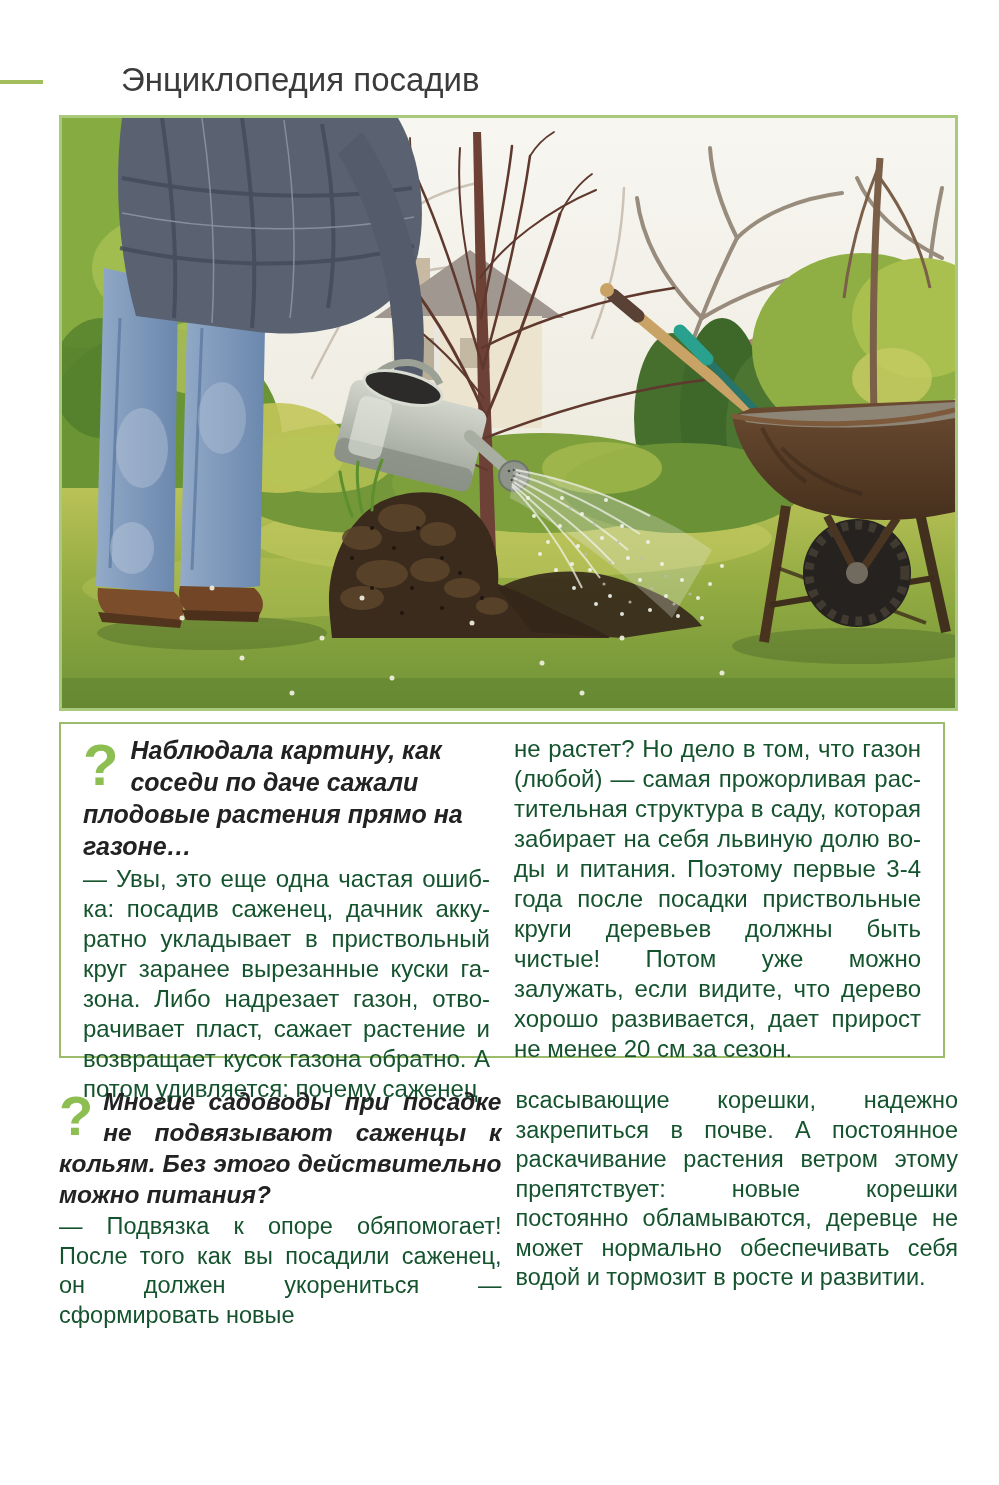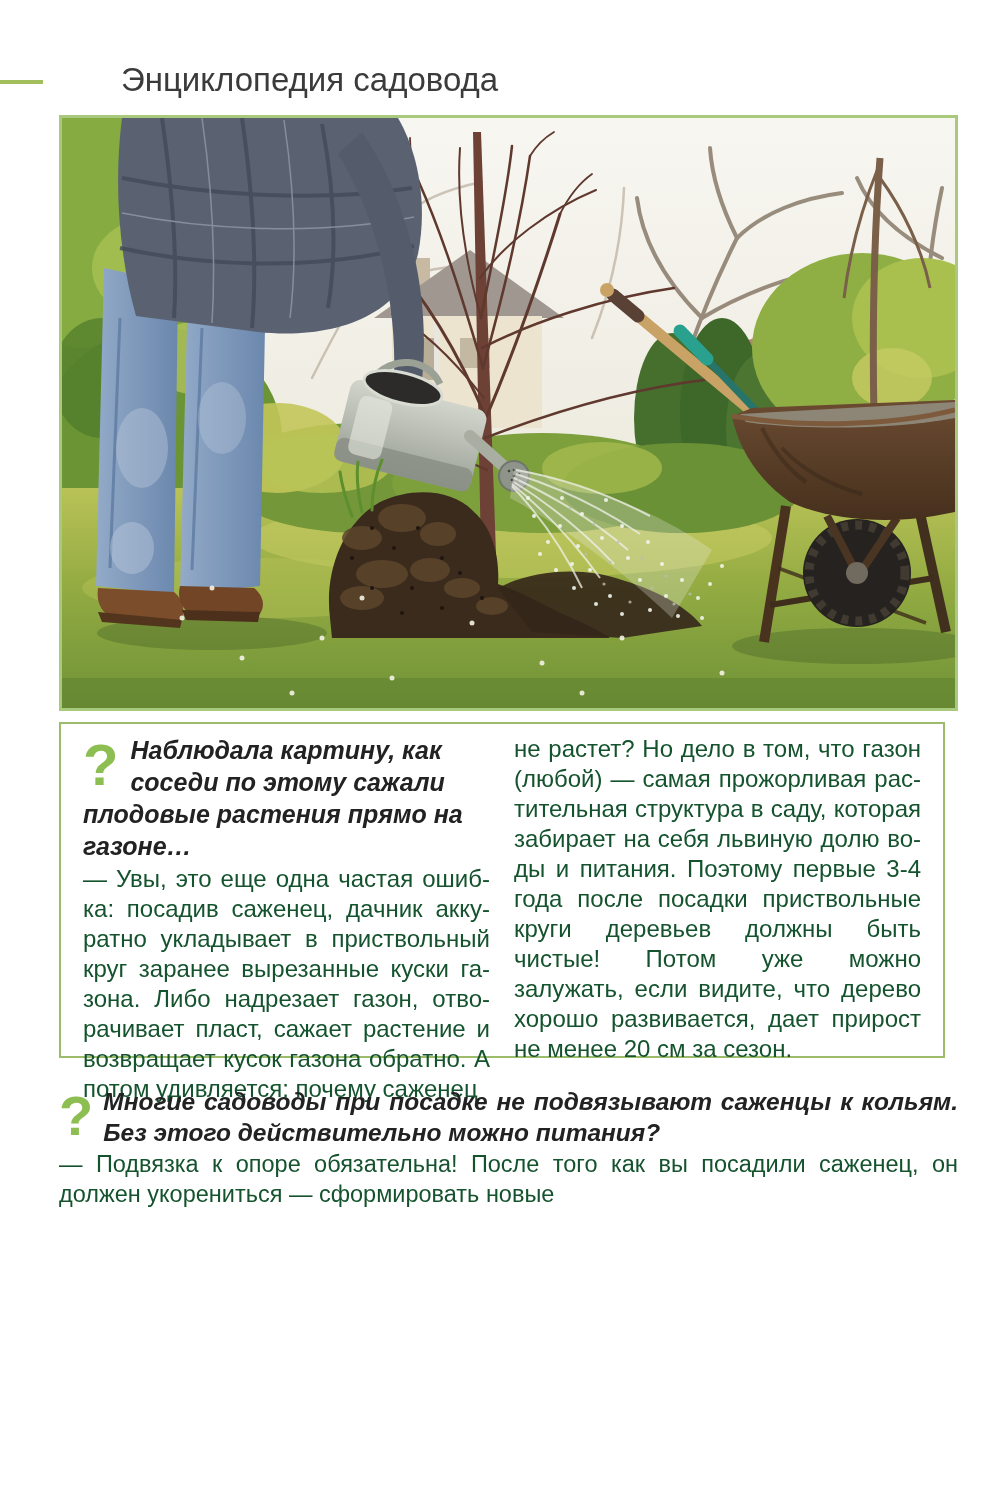--- a/index.html
+++ b/index.html
@@ -29,21 +29,21 @@
   .qa2 .col{flex:1;min-width:0;}
   .qa2 p.question{font-size:24.5px;line-height:31px;text-align:justify;}
   .qa2 .qmark{font-size:56px;line-height:52px;margin:4px 10px 0 0;}
   .qa2 p.answer{font-size:23.5px;line-height:29.5px;}
 </style>
 </head>
 <body>
 
 <div class="header-dash"></div>
 <span class="page-number">12</span>
-<h1 class="page-title">Энциклопедия садовода</h1>
+<h1 class="page-title">Энциклопедия посадив</h1>
 
 <figure class="photo">
 <svg viewBox="0 0 893 590" preserveAspectRatio="none">
   <defs>
     <linearGradient id="sky" x1="0" y1="0" x2="0" y2="1">
       <stop offset="0" stop-color="#f7f6f1"></stop>
           <stop offset="1" stop-color="#ece9dc"></stop>
     </linearGradient>
     <linearGradient id="grass" x1="0" y1="0" x2="0" y2="1">
       <stop offset="0" stop-color="#b9c257"></stop>
@@ -341,26 +341,29 @@
         <circle cx="230" cy="575" r="2.5"></circle>
     <circle cx="520" cy="575" r="2.5"></circle>
         <circle cx="660" cy="555" r="2.5"></circle>
         <circle cx="150" cy="470" r="2.5"></circle>
   </g>
 </svg>
 </figure>
 
 <section class="qa-box">
   <div class="col">
-    <p class="question"><span class="qmark">?</span><span>Наблюдала картину, как соседи по этому сажали плодовые растения прямо на газоне…</span></p>
+    <p class="question"><span class="qmark">?</span><span>Наблюдала картину, как соседи по даче сажали плодовые растения прямо на газоне…</span></p>
     <p class="answer">— Увы, это еще одна частая ошиб­ка: посадив саженец, дачник акку­ратно укладывает в при­ствольный круг заранее вырезанные куски га­зона. Либо надрезает газон, отво­рачивает пласт, сажает растение и возвращает кусок газона обратно. А потом удивляется: почему саженец</p>
   </div>
   <div class="col">
     <p class="answer">не растет? Но дело в том, что газон (любой) — самая прожорливая рас­тительная структура в саду, которая забирает на себя львиную долю во­ды и питания. Поэтому первые 3-4 года после посадки пристволь­ные круги деревьев должны быть чистые! Потом уже можно залужать, если видите, что дерево хорошо развивается, дает прирост не менее 20 см за сезон.</p>
   </div>
 </section>
 
 <section class="qa2">
   <div class="col">
     <p class="question"><span class="qmark">?</span><span>Многие садоводы при посадке не подвязывают саженцы к кольям. Без этого действительно можно питания?</span></p>
-    <p class="answer">— Подвязка к опоре обя­зательна! После того как вы посадили саженец, он должен укорениться — сформировать новые</p>
+    <p class="answer">— Подвязка к опоре обя­помогает! После того как вы посадили саженец, он должен укорениться — сформировать новые</p>
+  </div>
+  <div class="col">
+    <p class="answer">всасывающие кореш­ки, надежно закрепить­ся в почве. А постоянное раскачивание растения ветром этому препят­ствует: новые корешки постоянно обламыва­ются, деревце не может нормально обеспечивать себя водой и тормозит в росте и развитии.</p>
   </div>
 </section>
 
 </body></html>

